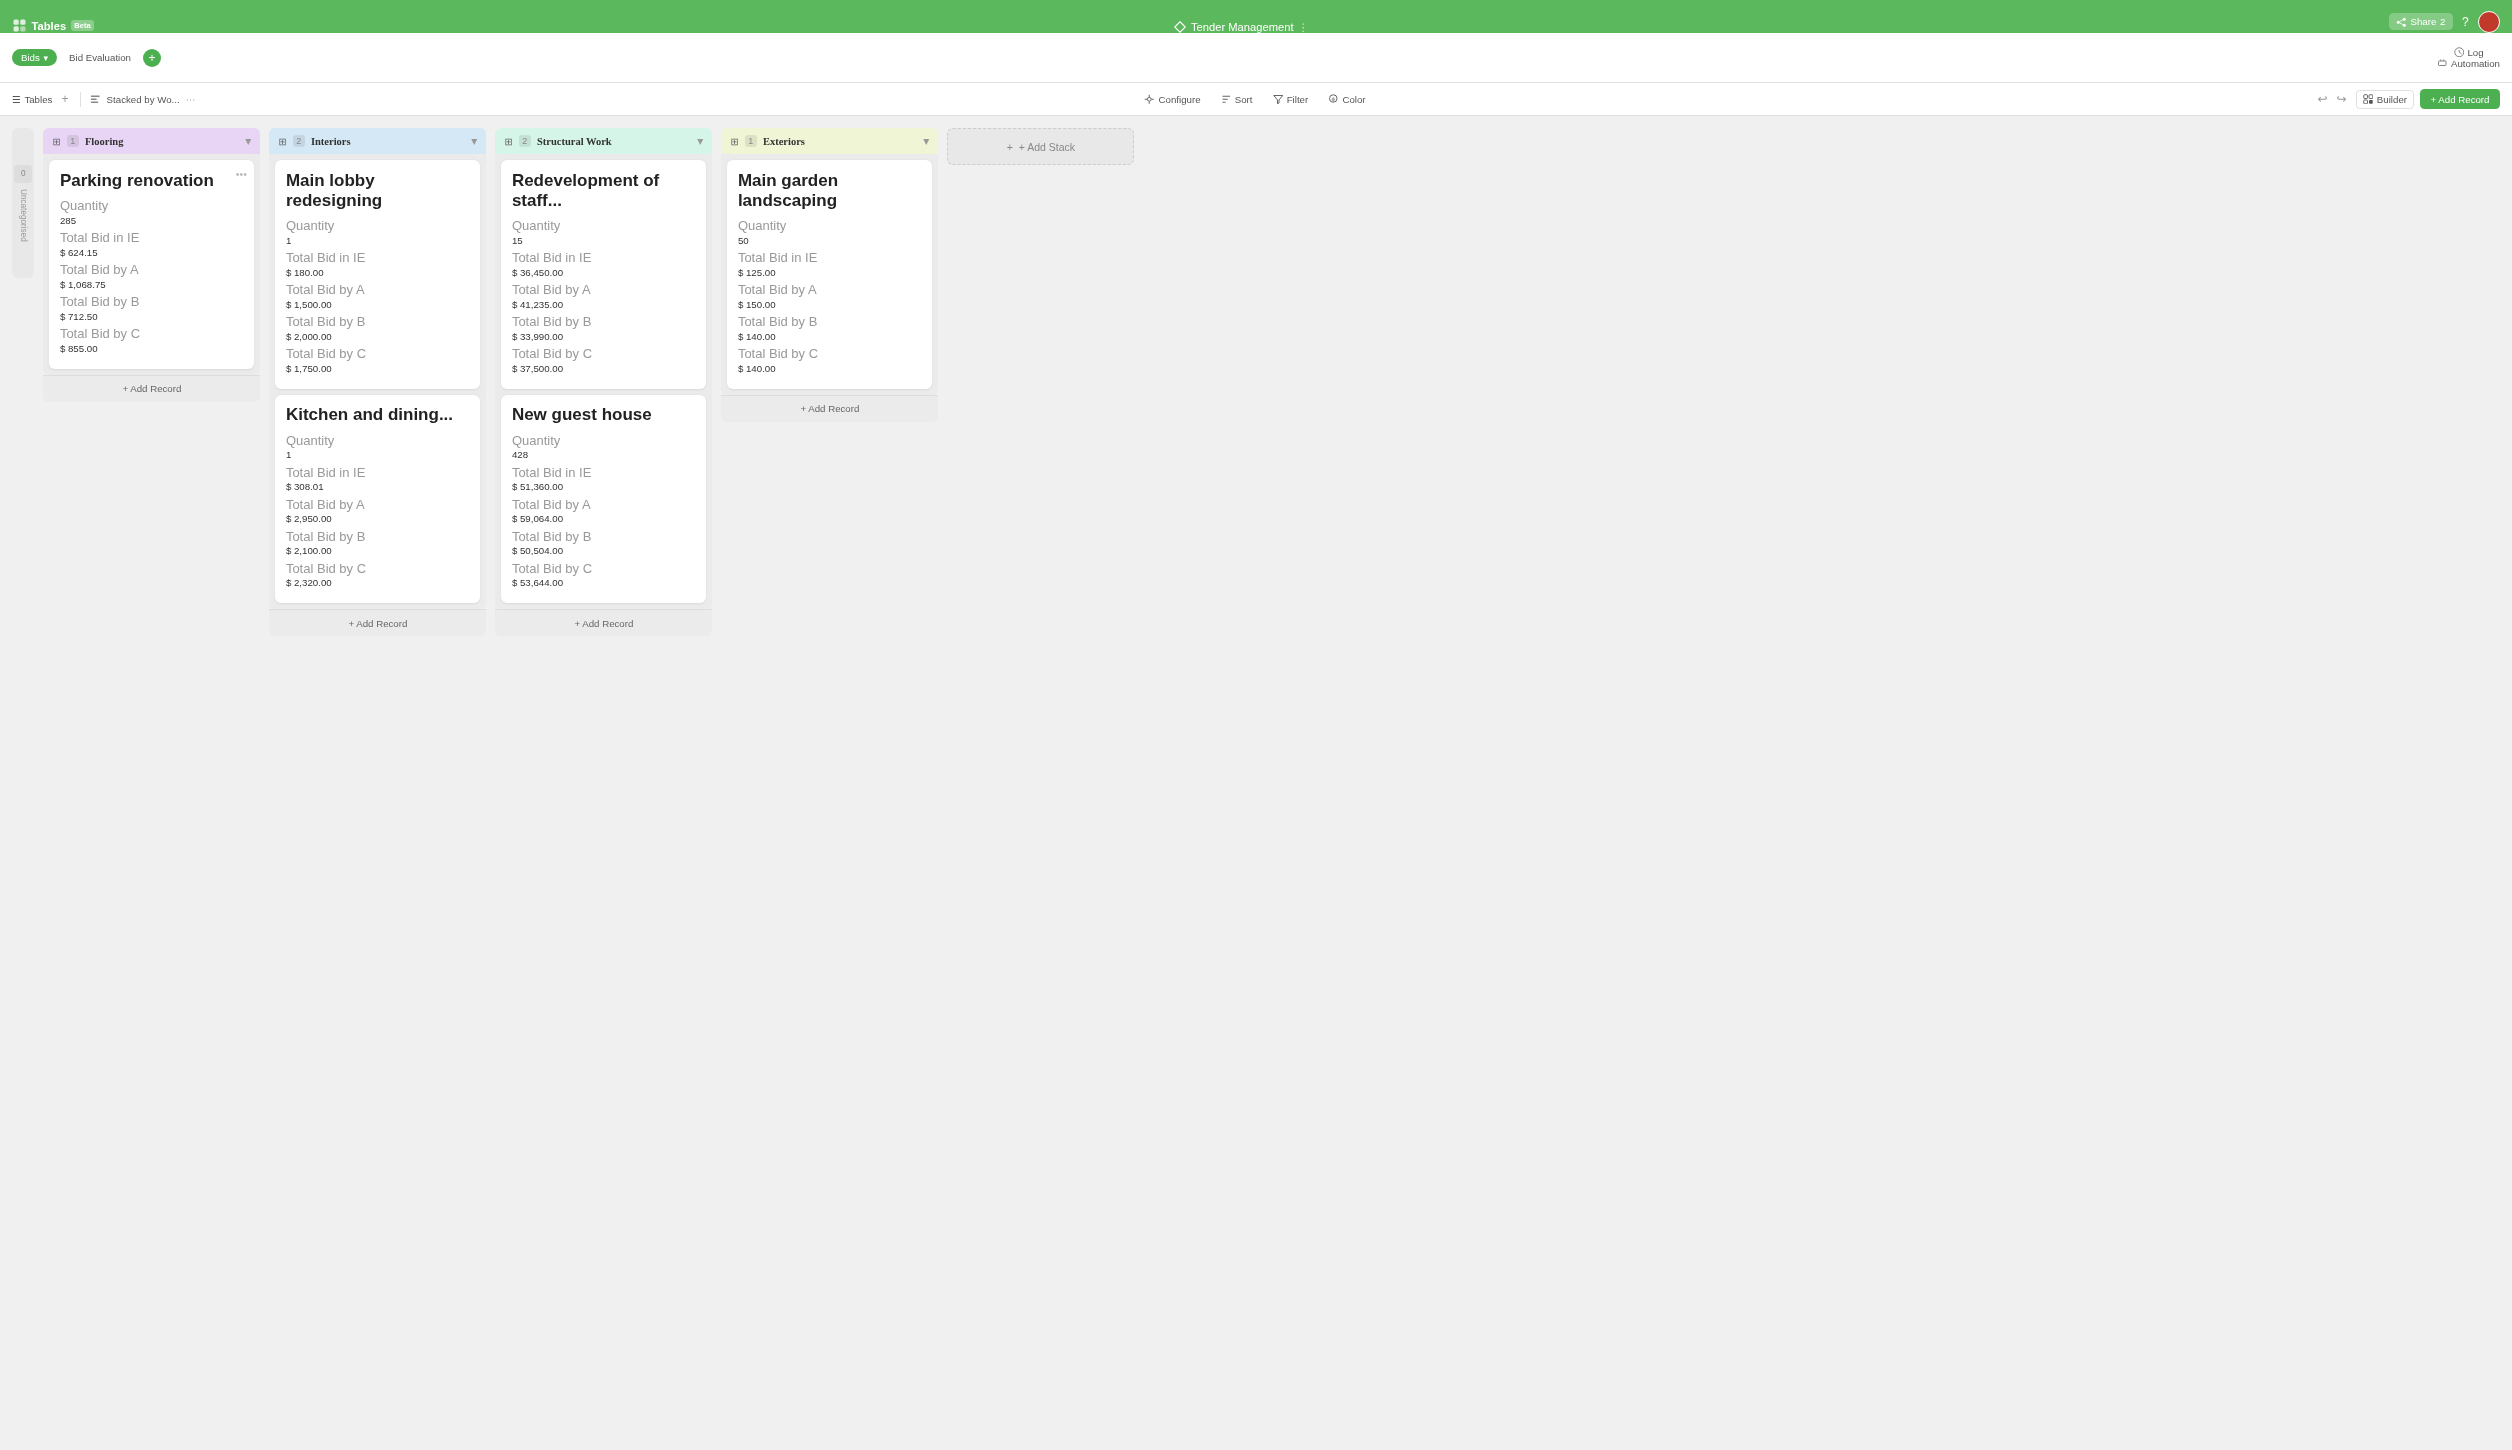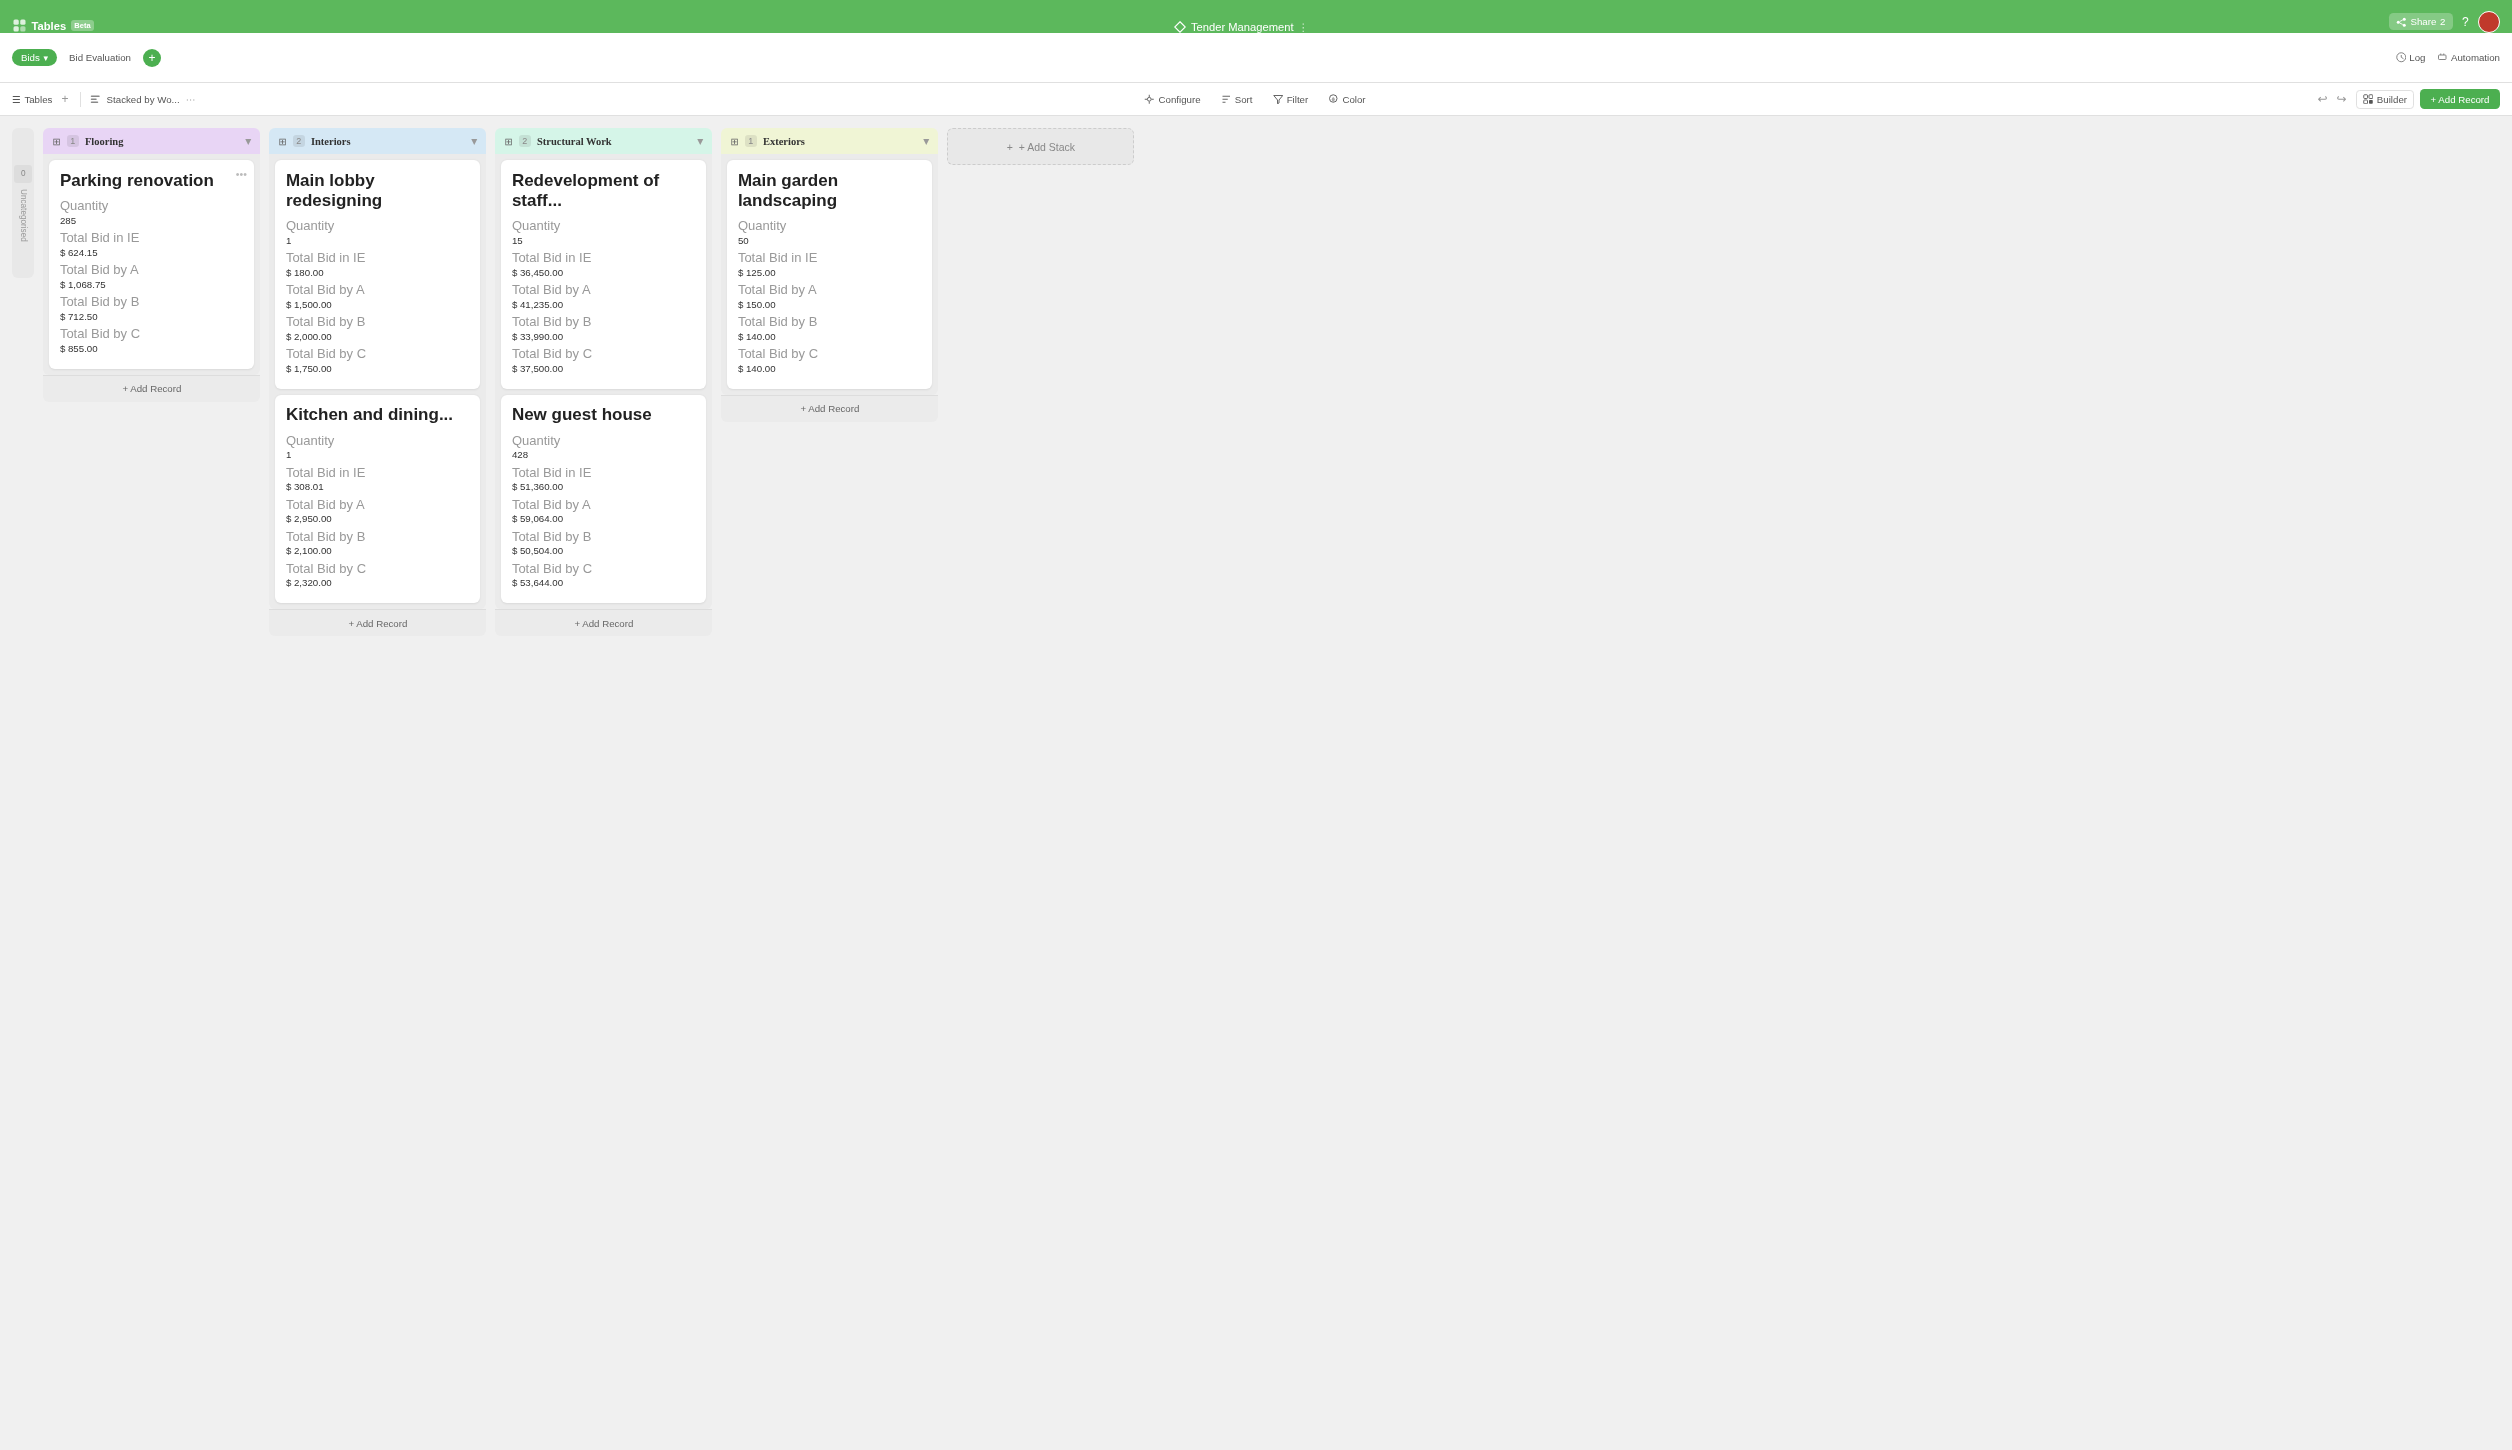--- a/index.html
+++ b/index.html
@@ -24,21 +24,21 @@
       display: flex; align-items: center; justify-content: space-between;
       background: white; border-bottom: 0.7px solid #e0e0e0; padding: 0 12px; height: 50px;
     }
     .tab-left { display: flex; align-items: center; gap: 6px; }
     .tab-item {
       display: flex; align-items: center; gap: 3.7px;
       background: #4caf50; color: white; border-radius: 15px; padding: 3px 9px; font-size: 9.7px; font-weight: 500; cursor: pointer;
     }
     .tab-eval { color: #555; font-size: 9.7px; padding: 3px 6px; cursor: pointer; }
     .tab-add { width: 18px; height: 18px; background: #4caf50; color: white; border-radius: 50%; display: flex; align-items: center; justify-content: center; font-size: 12px; cursor: pointer; }
-    .tab-right { display: flex; align-items: center; gap: 12px; font-size: 9.7px; color: #555; }
+    .tab-right { display: flex; align-items: center; font-size: 9.7px; color: #555; flex-direction: column; }
     .tab-right-item { display: flex; align-items: center; gap: 3px; cursor: pointer; }
 
     
     .toolbar {
       display: flex; align-items: center; justify-content: space-between;
       background: white; border-bottom: 0.7px solid #e0e0e0; padding: 0 12px; height: 33px;
     }
     .toolbar-left { display: flex; align-items: center; gap: 6px; }
     .views-btn { display: flex; align-items: center; gap: 3.7px; font-size: 9.7px; color: #555; cursor: pointer; }
     .toolbar-sep { width: 0.7px; height: 15px; background: #e0e0e0; margin: 0 3px; }

